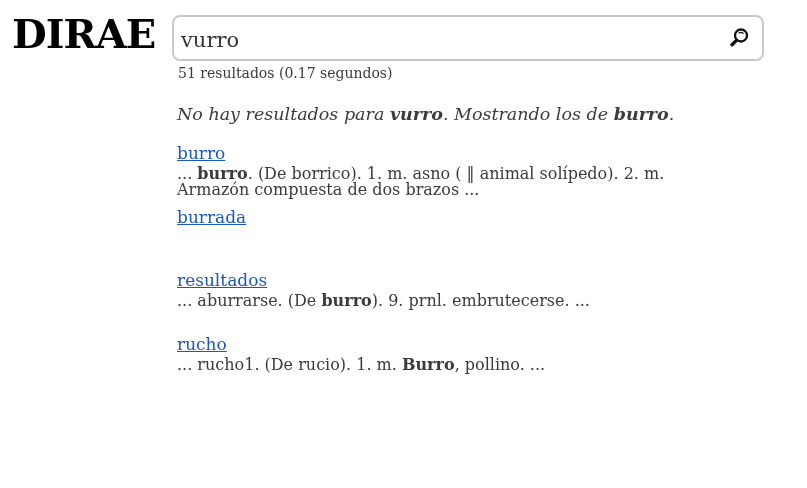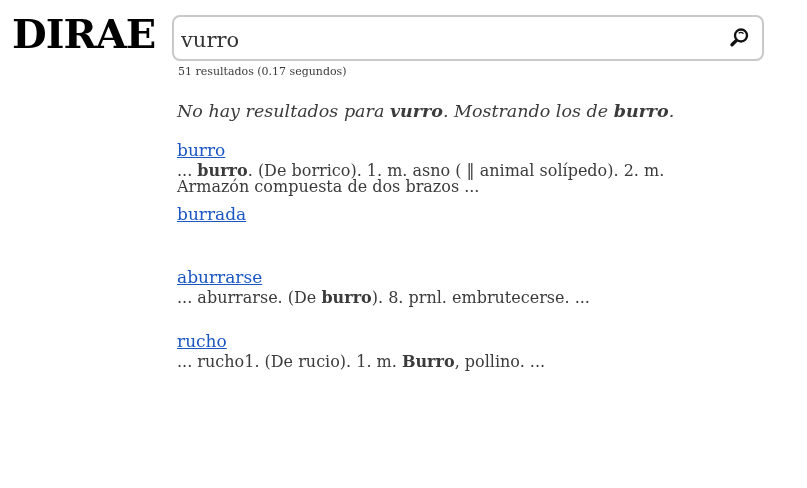--- a/index.html
+++ b/index.html
@@ -43,21 +43,21 @@
     transform: translateY(-50%);
     width: 34px; height: 34px;
     border: none; background: transparent;
     cursor: pointer; padding: 0;
     display: flex; align-items: center; justify-content: center;
   }
 
   .stats {
     margin-top: 4px;
     padding-left: 6px;
-    font-size: 11px;
+    font-size: 14px;
     color: var(--text, #3b3b3b);
   }
 
   .message {
     margin-top: 23px;
     padding-left: 5px;
     font-size: 17.5px;
     color: var(--text, #3b3b3b);
     font-style: italic;
   }
@@ -112,22 +112,22 @@
     <div class="result-snippet"><span>... </span><b>burro</b><span>. (De borrico). 1. m. asno ( ‖  animal solípedo). 2. m. Armazón compuesta de dos brazos ...</span></div>
   </div>
 
   <div class="result">
     <a class="result-title">burrada</a>
   </div>
 
 
 
   <div class="result">
-    <a class="result-title">aburrarse</a>
-    <div class="result-snippet"><span>... aburrarse. (De </span><b>burro</b><span>). 8. prnl. embrutecerse. ...</span></div>
+    <a class="result-title">resultados</a>
+    <div class="result-snippet"><span>... aburrarse. (De </span><b>burro</b><span>). 9. prnl. embrutecerse. ...</span></div>
   </div>
 
   <div class="result">
     <a class="result-title">rucho</a>
     <div class="result-snippet"><span>... rucho1. (De rucio). 1. m. </span><b>Burro</b><span>, pollino. ...</span></div>
   </div>
 </div>
 
   </div>
 </div>

